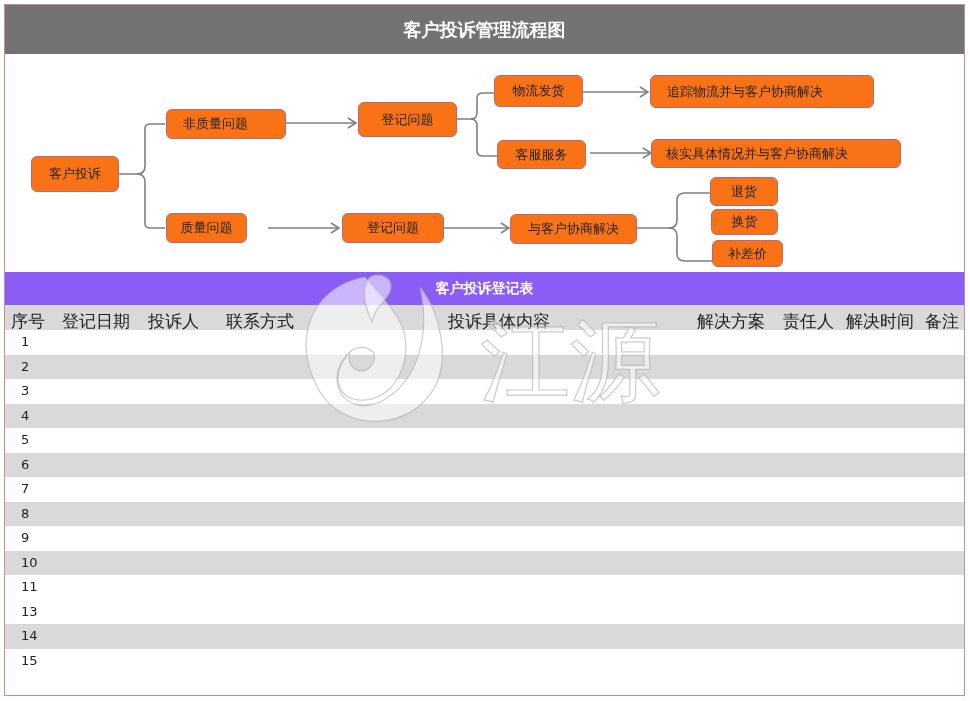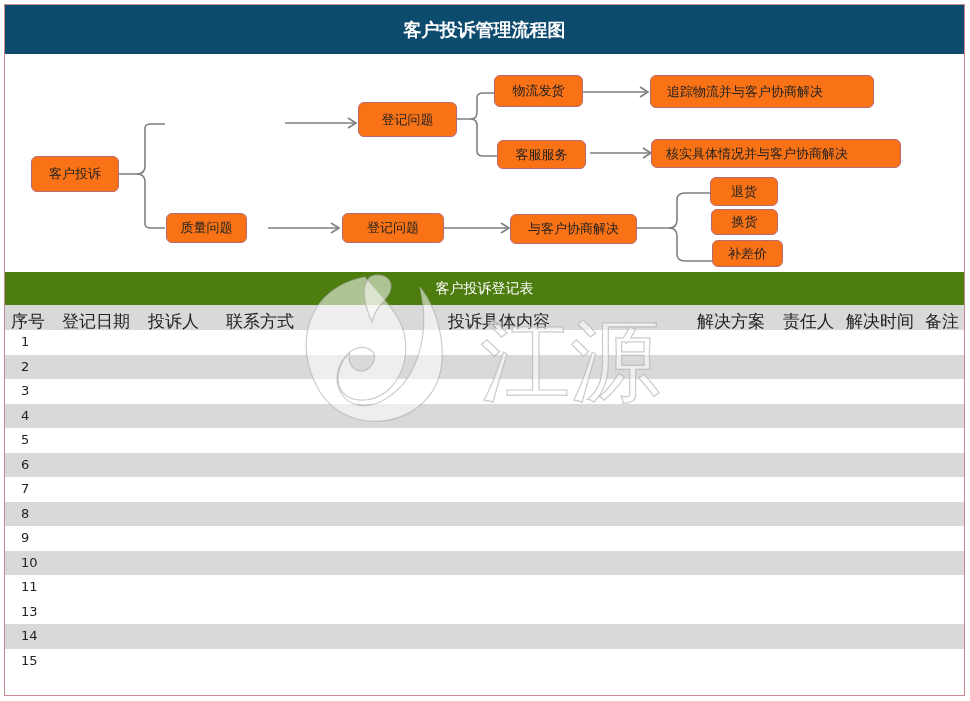--- a/index.html
+++ b/index.html
@@ -1,23 +1,23 @@
 <!DOCTYPE html>
 <html><head>
 <meta charset="utf-8">
 <style>
   html,body{margin:0;padding:0;background:#fff;}
   body{width:970px;height:701px;position:relative;overflow:hidden;font-family:"DejaVu Sans","Liberation Sans",sans-serif;color:#222;}
   .frame{position:absolute;left:4px;top:4px;width:961px;height:692px;border:1px solid #c98a92;box-sizing:border-box;}
-  .title-bar{position:absolute;left:5px;top:5px;width:959px;height:49px;background:#0c4a6e;color:#fff;font-size:18px;font-weight:bold;display:flex;align-items:center;justify-content:center;}
+  .title-bar{position:absolute;left:5px;top:5px;width:959px;height:49px;background:#737373;color:#fff;font-size:18px;font-weight:bold;display:flex;align-items:center;justify-content:center;}
   .flow{position:absolute;left:5px;top:54px;width:959px;height:218px;}
   .node{position:absolute;border:1px solid #b86a74;border-radius:6px;background:#f97316;font-size:13px;display:flex;align-items:center;justify-content:center;box-sizing:border-box;white-space:nowrap;}
   .node.left{justify-content:flex-start;padding-left:16px;}
   svg.lines{position:absolute;left:0;top:0;}
-  .tbl-title{position:absolute;left:5px;top:272px;width:959px;height:33px;background:#4d7c0f;color:#fff;font-size:14px;font-weight:normal;display:flex;align-items:center;justify-content:center;}
+  .tbl-title{position:absolute;left:5px;top:272px;width:959px;height:33px;background:#8b5cf6;color:#fff;font-size:14px;font-weight:bold;display:flex;align-items:center;justify-content:center;}
   .hdr{position:absolute;left:5px;top:305px;width:959px;height:25px;background:#d9d9d9;font-size:17px;}
   .hdr span{position:absolute;top:5px;white-space:nowrap;}
   .rows{position:absolute;left:5px;top:330px;width:959px;}
   .row{height:24.5px;position:relative;font-size:13px;}
   .row.alt{background:#d9d9d9;}
   .row span{position:absolute;left:16px;top:4px;}
   .watermark{position:absolute;left:290px;top:272px;width:400px;height:160px;pointer-events:none;}
 </style>
 </head>
 <body>
@@ -48,20 +48,21 @@
         <path d="M638 94 L646 99 L638 104"></path>
 
       <path d="M438 174 H503"></path>
         <path d="M496 169 L504 174 L496 179"></path>
 
       <path d="M632 174 H664 Q672 174 672 166 V146 Q672 139 680 139 H705"></path>
       <path d="M664 174 Q672 174 672 182 V200 Q672 207 680 207 H707"></path>
     </g>
   </svg>
   <div class="node" style="left:26px;top:102px;width:88px;height:36px;">客户投诉</div>
+  <div class="node left" style="left:161px;top:55px;width:120px;height:30px;">非质量问题</div>
   <div class="node" style="left:161px;top:159px;width:81px;height:30px;">质量问题</div>
   <div class="node" style="left:353px;top:48px;width:99px;height:35px;">登记问题</div>
   <div class="node" style="left:337px;top:159px;width:102px;height:30px;">登记问题</div>
   <div class="node" style="left:489px;top:21px;width:89px;height:32px;">物流发货</div>
   <div class="node" style="left:492px;top:86px;width:89px;height:29px;">客服服务</div>
   <div class="node left" style="left:646px;top:85px;width:250px;height:29px;padding-left:14px;">核实具体情况并与客户协商解决</div>
   <div class="node left" style="left:645px;top:21px;width:224px;height:33px;">追踪物流并与客户协商解决</div>
   <div class="node" style="left:505px;top:160px;width:127px;height:30px;">与客户协商解决</div>
   <div class="node" style="left:705px;top:123px;width:68px;height:29px;">退货</div>
   <div class="node" style="left:706px;top:155px;width:67px;height:26px;">换货</div>

